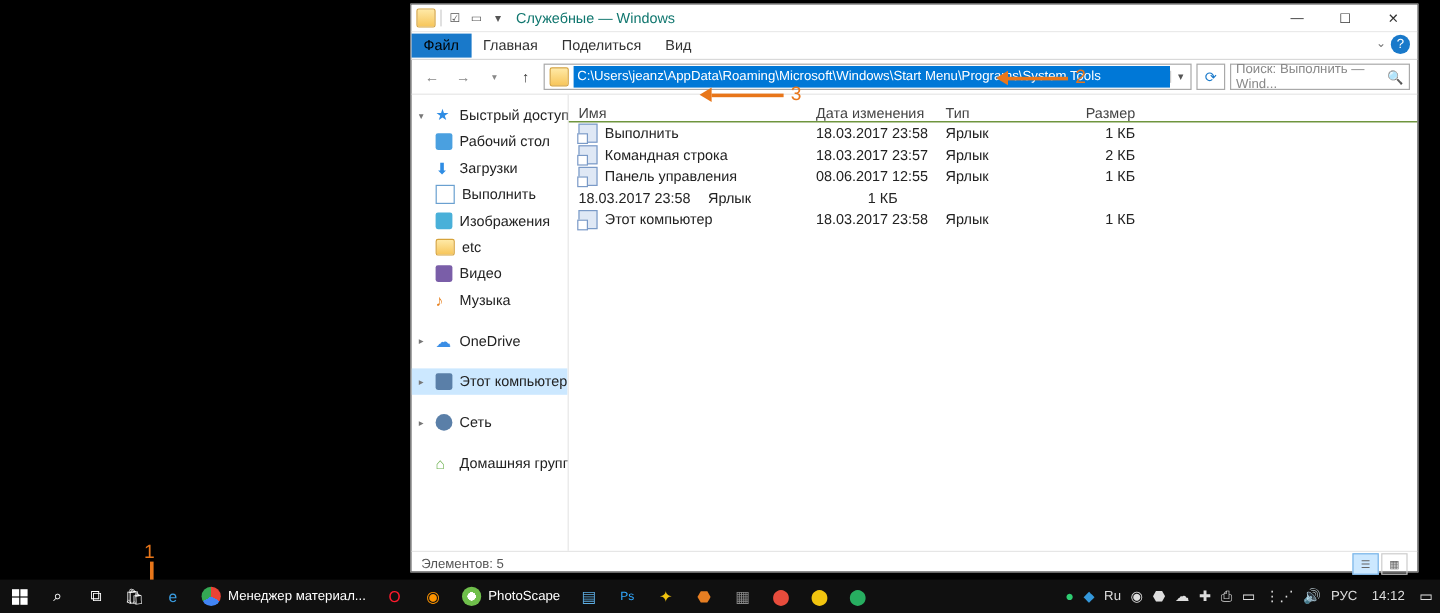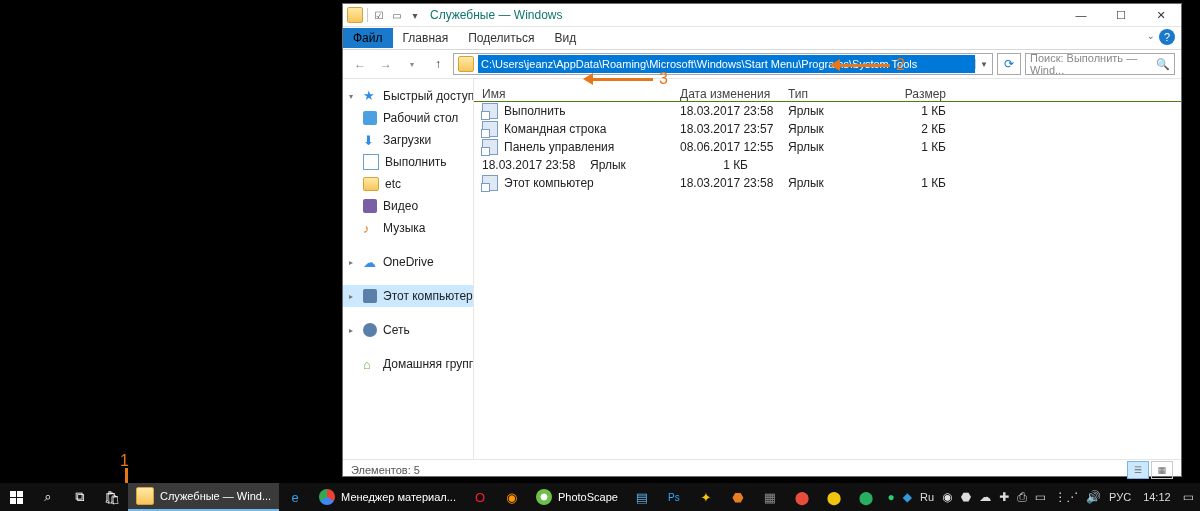--- a/index.html
+++ b/index.html
@@ -144,20 +144,24 @@
         </div>
       <div class="nav-item">
           <span class="ico ico-down">⬇</span>
           <span>Загрузки</span>
         </div>
       <div class="nav-item">
           <span class="ico ico-doc"></span>
           <span>Выполнить</span>
         </div>
       <div class="nav-item">
+          <span class="ico ico-img"></span>
+          <span>Изображения</span>
+        </div>
+      <div class="nav-item">
           <span class="ico ico-fold"></span>
           <span>etc</span>
         </div>
       <div class="nav-item">
           <span class="ico ico-vid"></span>
           <span>Видео</span>
         </div>
       <div class="nav-item">
           <span class="ico ico-mus">♪</span>
           <span>Музыка</span>
@@ -269,24 +273,20 @@
       <div class="win-logo">
         <div></div>
         <div></div>
         <div></div>
         <div></div>
       </div>
     </div>
   <div class="tb-icon">⌕</div>
   <div class="tb-icon">⧉</div>
   <div class="tb-icon">🛍</div>
-  <div class="tb-app active">
-    <div class="appico ico-fold"></div>
-    <span>Служебные — Wind...</span>
-  </div>
   <div class="tb-icon" style="color:#3b9fe4">e</div>
   <div class="tb-app">
     <div class="appico" style="border-radius:50%;background:conic-gradient(#ea4335 0 120deg,#4285f4 120deg 240deg,#34a853 240deg 360deg)"></div>
     <span>Менеджер материал...</span>
   </div>
   <div class="tb-icon" style="color:#ff1b2d">O</div>
   <div class="tb-icon" style="color:#ff9500">◉</div>
   <div class="tb-app">
     <div class="appico" style="border-radius:50%;background:radial-gradient(#fff 30%,#6fbf4b 32%)"></div>
     <span>PhotoScape</span>

